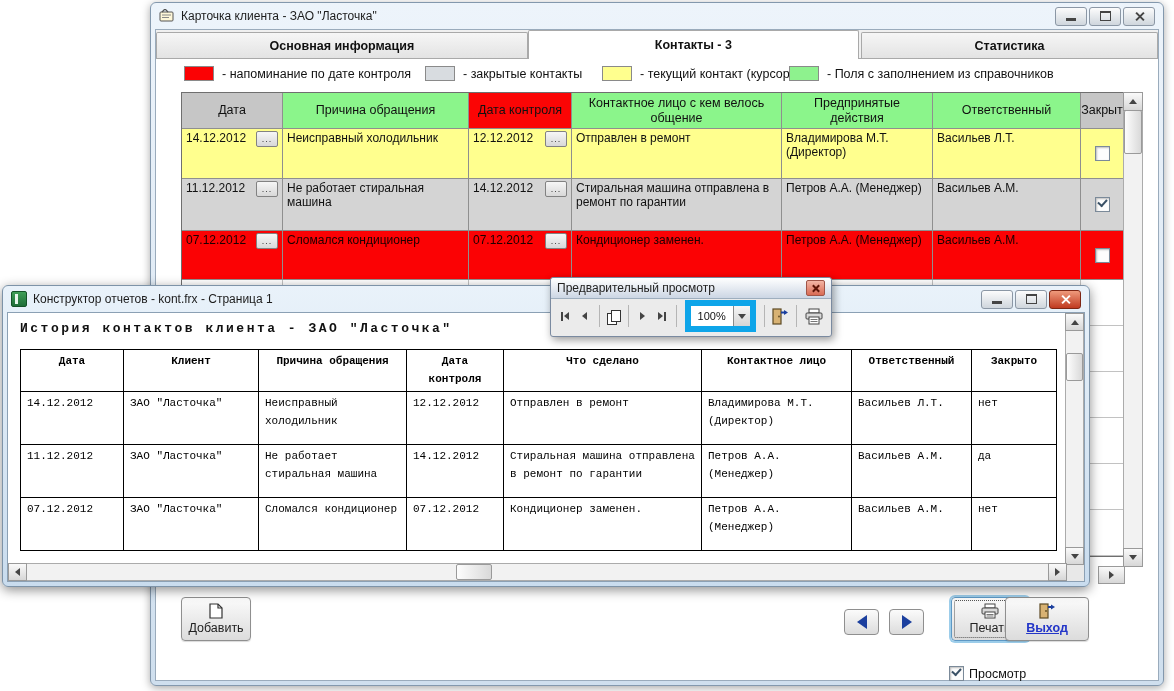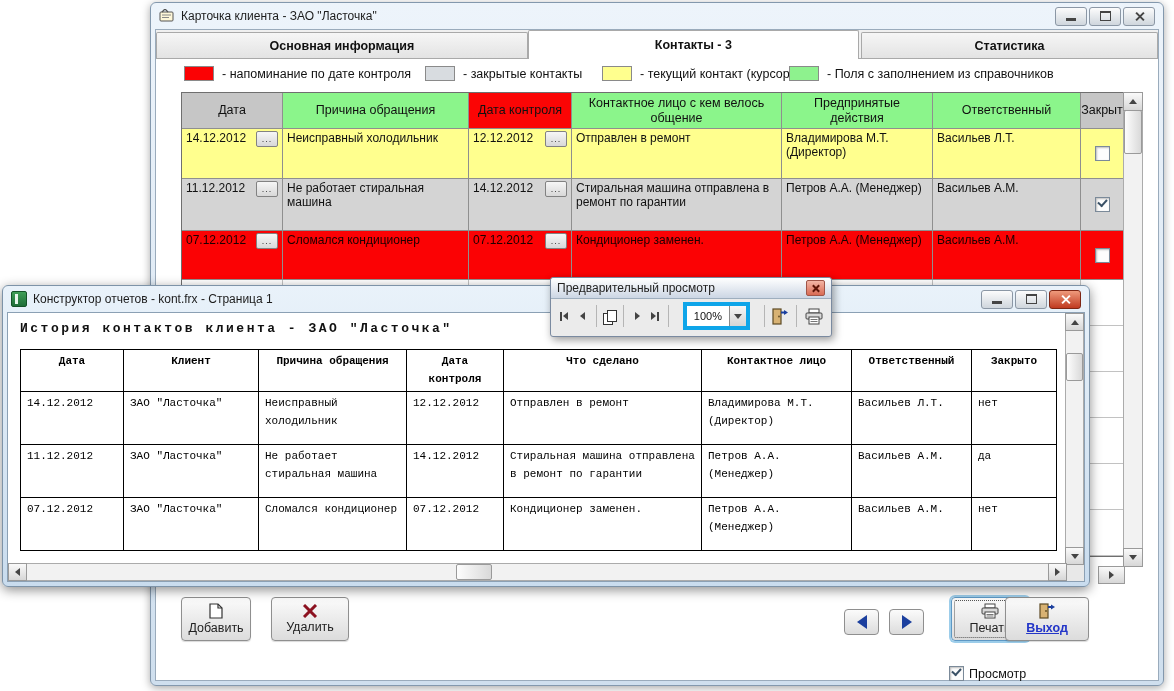--- a/index.html
+++ b/index.html
@@ -113,21 +113,21 @@
               background:linear-gradient(#f3b5a5,#d96b54);display:flex;align-items:center;justify-content:center;}
   .mini-close .glyph-x{width:8px;height:8px;} .mini-close .glyph-x::before,.mini-close .glyph-x::after{height:9px;left:3px;top:0;background:#5d1406;}
   #preview-tools{height:34px;display:flex;align-items:center;padding:0 6px;gap:3px;}
   .tool-btn{width:24px;height:22px;background:transparent;border:1px solid transparent;border-radius:2px;
             display:flex;align-items:center;justify-content:center;gap:1px;padding:0;}
   .tool-sep{width:1px;height:22px;background:#b5b5b5;margin:0 3px;}
   .bar-v{width:2px;height:9px;background:#444;}
   .pages-icon{position:relative;width:13px;height:13px;}
   .pages-icon::before{content:"";position:absolute;left:0;top:3px;width:8px;height:10px;border:1px solid #333;background:#fff;}
   .pages-icon::after{content:"";position:absolute;left:4px;top:0;width:8px;height:10px;border:1px solid #333;background:#fff;}
-  .zoom-combo{display:flex;align-items:center;border:4px solid #0ea5e9;background:#fff;height:20px;margin:0 8px;}
+  .zoom-combo{display:flex;align-items:center;border:6px solid #0ea5e9;background:#fff;height:20px;margin:0 2px;}
   .zoom-val{font-size:11px;padding:0 4px;min-width:34px;text-align:center;}
   .zoom-drop{width:16px;height:20px;background:linear-gradient(#f6f6f6,#d5d5d5);border-left:1px solid #8a8a8a;
              display:flex;align-items:center;justify-content:center;}
 
   .icon-svg{display:block;}
 </style>
 </head>
 <body>
 
 <div class="window" id="main-win">
@@ -289,27 +289,20 @@
     <div class="sb-btn" style="left:942px;top:536px;width:25px;height:16px;">
         <span class="tri tri-right"></span>
       </div>
 
     <button class="foot-btn" style="left:25px;top:567px;width:70px;">
       <svg class="icon-svg" width="14" height="16" viewBox="0 0 14 16">
         <path d="M1 1 h8 l4 4 v10 h-12 z" fill="#ffffff" stroke="#333" stroke-width="1.2"></path>
         <path d="M9 1 v4 h4" fill="none" stroke="#333" stroke-width="1.2"></path>
       </svg>
       <span>Добавить</span>
-    </button>
-    <button class="foot-btn" style="left:115px;top:567px;width:78px;">
-      <svg class="icon-svg" width="16" height="14" viewBox="0 0 16 14">
-        <line x1="2" y1="1" x2="14" y2="13" stroke="#8c1220" stroke-width="3"></line>
-        <line x1="14" y1="1" x2="2" y2="13" stroke="#8c1220" stroke-width="3"></line>
-      </svg>
-      <span>Удалить</span>
     </button>
 
     <button class="arrow-btn" style="left:688px;top:579px;">
         <span class="tri tri-nav-l"></span>
       </button>
     <button class="arrow-btn" style="left:733px;top:579px;">
         <span class="tri tri-nav-r"></span>
       </button>
 
     <button class="foot-btn focused" style="left:795px;top:567px;width:78px;">

